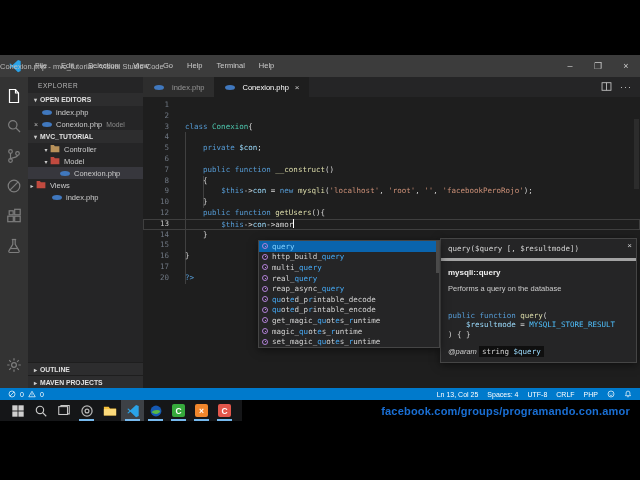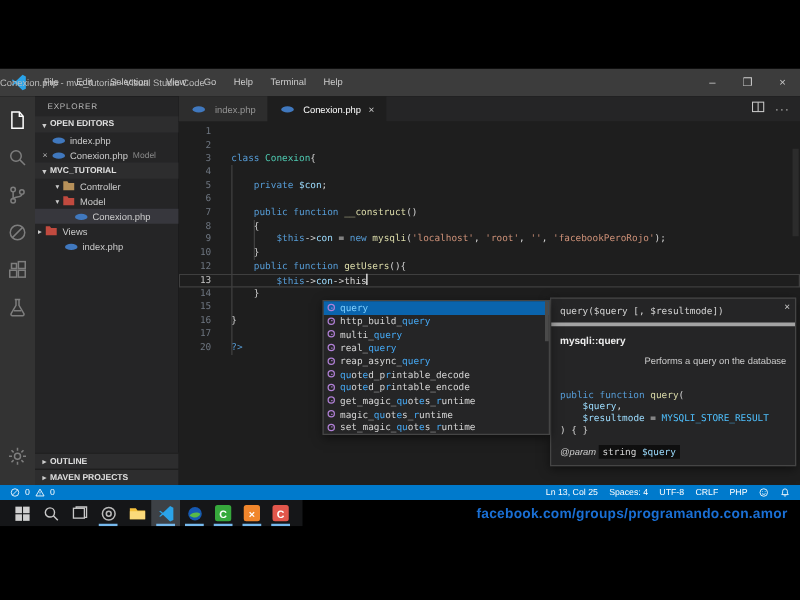--- a/index.html
+++ b/index.html
@@ -80,21 +80,21 @@
   .sg-scroll { position:absolute; right:0; top:0; width:3px; height:32px; background:#4a4a4a; }
 
   
   .docs { position:absolute; left:440px; top:238px; width:197px; background:#252526;
           border:1px solid #454545; color:#cccccc; box-shadow:0 2px 8px rgba(0,0,0,.5); z-index:4; }
   .docs-sig { position:relative; font-family:"DejaVu Sans Mono", monospace; font-size:7.5px;
               padding:5px 14px 5px 7px; border-bottom:3px solid #a3a3a3; color:#d4d4d4; }
   .docs-close { position:absolute; right:4px; top:2px; color:#cccccc; font-size:8px; }
   .docs-body { padding:4px 7px 6px; }
   .docs-title { font-size:8px; font-weight:bold; color:#eeeeee; margin:3px 0 7px; }
-  .docs-desc { font-size:7.5px; color:#cccccc; margin-bottom:8px;text-align:right; }
+  .docs-desc { font-size:7.5px; color:#cccccc; margin-bottom:8px; }
   .docs-code { font-family:"DejaVu Sans Mono", monospace; font-size:7.5px; }
   .docs-code .dcl { height:9.6px; line-height:9.6px; white-space:pre; }
   .docs-param { margin-top:8px; font-size:7.5px; }
   .param-tag { font-style:italic; color:#cccccc; }
   .param-code { font-family:"DejaVu Sans Mono", monospace; background:#0f0f0f; color:#d4d4d4; padding:1px 3px; }
   .param-code .tk-var { color:#9cdcfe; }
 
   
   .statusbar { position:absolute; top:388px; left:0; width:640px; height:12px;
                background:var(--accent,#007acc); color:#ffffff; font-size:7px;
@@ -297,21 +297,21 @@
         <div class="line"><span class="lnum">2</span></div>
         <div class="line"><span class="lnum">3</span><span class="tk-kw">class</span><span class="tk-pln"> </span><span class="tk-cls">Conexion</span><span class="tk-pln">{</span></div>
         <div class="line"><span class="lnum">4</span></div>
         <div class="line"><span class="lnum">5</span><span class="tk-pln">    </span><span class="tk-kw">private</span><span class="tk-pln"> </span><span class="tk-var">$con</span><span class="tk-pln">;</span></div>
         <div class="line"><span class="lnum">6</span></div>
         <div class="line"><span class="lnum">7</span><span class="tk-pln">    </span><span class="tk-kw">public</span><span class="tk-pln"> </span><span class="tk-kw">function</span><span class="tk-pln"> </span><span class="tk-fn">__construct</span><span class="tk-pln">()</span></div>
         <div class="line"><span class="lnum">8</span><span class="tk-pln">    {</span></div>
         <div class="line"><span class="lnum">9</span><span class="tk-pln">        </span><span class="tk-this">$this</span><span class="tk-pln">-&gt;</span><span class="tk-var">con</span><span class="tk-pln"> = </span><span class="tk-kw">new</span><span class="tk-pln"> </span><span class="tk-fn">mysqli</span><span class="tk-pln">(</span><span class="tk-str">'localhost'</span><span class="tk-pln">, </span><span class="tk-str">'root'</span><span class="tk-pln">, </span><span class="tk-str">''</span><span class="tk-pln">, </span><span class="tk-str">'facebookPeroRojo'</span><span class="tk-pln">);</span></div>
         <div class="line"><span class="lnum">10</span><span class="tk-pln">    }</span></div>
         <div class="line"><span class="lnum">12</span><span class="tk-pln">    </span><span class="tk-kw">public</span><span class="tk-pln"> </span><span class="tk-kw">function</span><span class="tk-pln"> </span><span class="tk-fn">getUsers</span><span class="tk-pln">(){</span></div>
-        <div class="line cur"><span class="lnum">13</span><span class="tk-pln">        </span><span class="tk-this">$this</span><span class="tk-pln">-&gt;</span><span class="tk-var">con</span><span class="tk-pln">-&gt;</span><span class="tk-pln">this</span><span class="cursor"></span></div>
+        <div class="line cur"><span class="lnum">13</span><span class="tk-pln">        </span><span class="tk-this">$this</span><span class="tk-pln">-&gt;</span><span class="tk-var">con</span><span class="tk-pln">-&gt;</span><span class="tk-pln">amor</span><span class="cursor"></span></div>
         <div class="line"><span class="lnum">14</span><span class="tk-pln">    }</span></div>
         <div class="line"><span class="lnum">15</span></div>
         <div class="line"><span class="lnum">16</span><span class="tk-pln">}</span></div>
         <div class="line"><span class="lnum">17</span></div>
         <div class="line"><span class="lnum">20</span><span class="tk-kw">?&gt;</span></div>
       </div>
   </div>
 
   <div class="suggest" id="suggest">
     <div class="sg-scroll"></div>
@@ -329,21 +329,20 @@
 
   <div class="docs">
     <div class="docs-sig">query($query [, $resultmode])</div>
     <div class="docs-close">×</div>
     <div class="docs-body">
       <div class="docs-title">mysqli::query</div>
       <div class="docs-desc">Performs a query on the database</div>
       <div class="docs-code" id="docs-code">
           <div class="dcl"><span class="tk-kw"></span></div>
           <div class="dcl"><span class="tk-kw">public function </span><span class="tk-fn">query</span><span class="tk-pln">(</span></div>
-          <div class="dcl"><span class="tk-pln">    </span><span class="tk-var">$query</span><span class="tk-pln">,</span></div>
           <div class="dcl"><span class="tk-pln">    </span><span class="tk-var">$resultmode</span><span class="tk-pln"> = </span><span class="tk-const">MYSQLI_STORE_RESULT</span></div>
           <div class="dcl"><span class="tk-pln">) { }</span></div>
         </div>
       <div class="docs-param">
         <span class="param-tag">@param</span>
         <span class="param-code"><span>string</span> <span class="tk-var">$query</span></span>
       </div>
     </div>
   </div>
 

